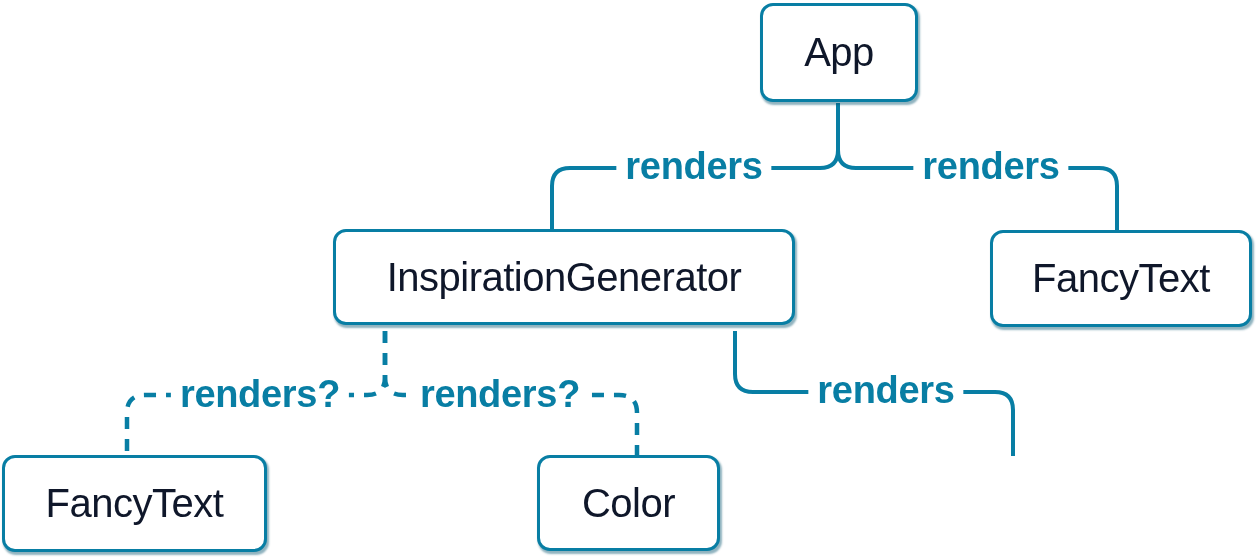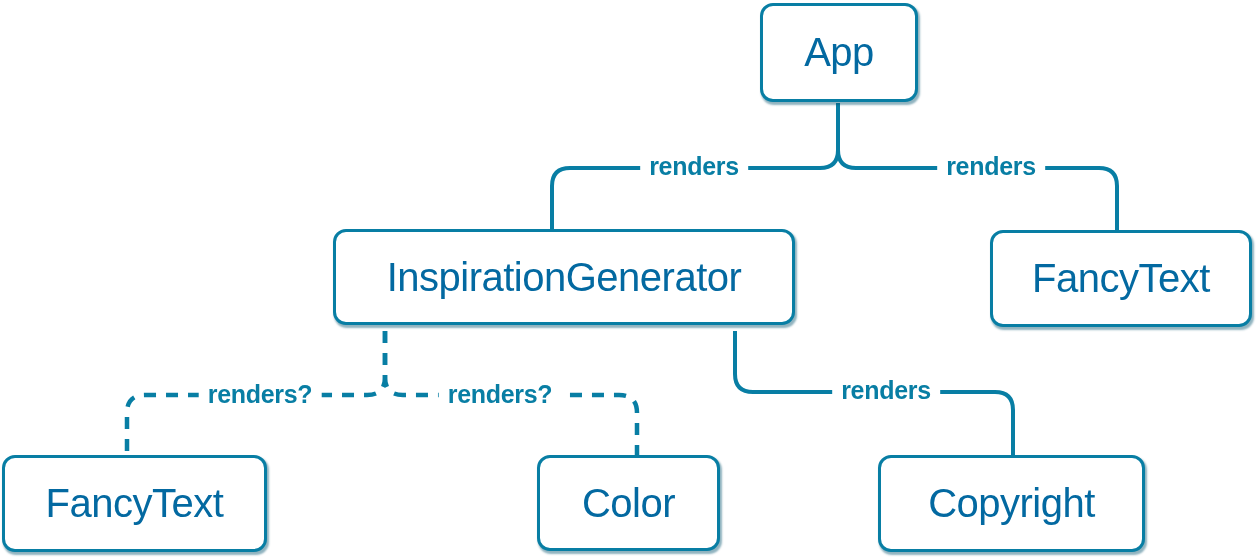--- a/index.html
+++ b/index.html
@@ -29,35 +29,35 @@
   .edges path.dashed {
     stroke-width: 4.5;
     stroke-dasharray: 12 10;
   }
   .node {
     position: absolute;
     box-sizing: border-box;
     background: #ffffff;
     border: 3px solid #087ea4;
     border-radius: 13px;
-    color: #0369a1;
+    color: #0f172a;
     font-size: 40px;
     font-weight: 500;
     letter-spacing: -0.5px;
     display: flex;
     align-items: center;
     justify-content: center;
     box-shadow: 1.5px 2.5px 2px rgba(9, 86, 114, 0.45);
   }
   .edge-label {
     position: absolute;
     transform: translate(-50%, -50%);
     background: #ffffff;
     color: #087ea4;
-    font-size: 25px;
+    font-size: 38px;
     font-weight: 600;
     letter-spacing: -0.3px;
     padding: 0 9px;
     white-space: nowrap;
     line-height: 1.1;
   }
 </style>
 </head>
 <body>
 
@@ -80,15 +80,14 @@
   <div class="node" style="left:760px; top:3px; width:158px; height:99px;">App</div>
 
   <div class="node" style="left:333px; top:229px; width:462px; height:96px;text-align:center;">InspirationGenerator</div>
 
   <div class="node" style="left:990px; top:230px; width:262px; height:97px;">FancyText</div>
 
   <div class="node" style="left:2px; top:455px; width:265px; height:97px;">FancyText</div>
 
   <div class="node" style="left:537px; top:455px; width:183px; height:96px;">Color</div>
 
-  <div class="node" style="left:878px; top:455px; width:267px; height:97px;">Copyright</div>
 
 </div>
 
 </body></html>

